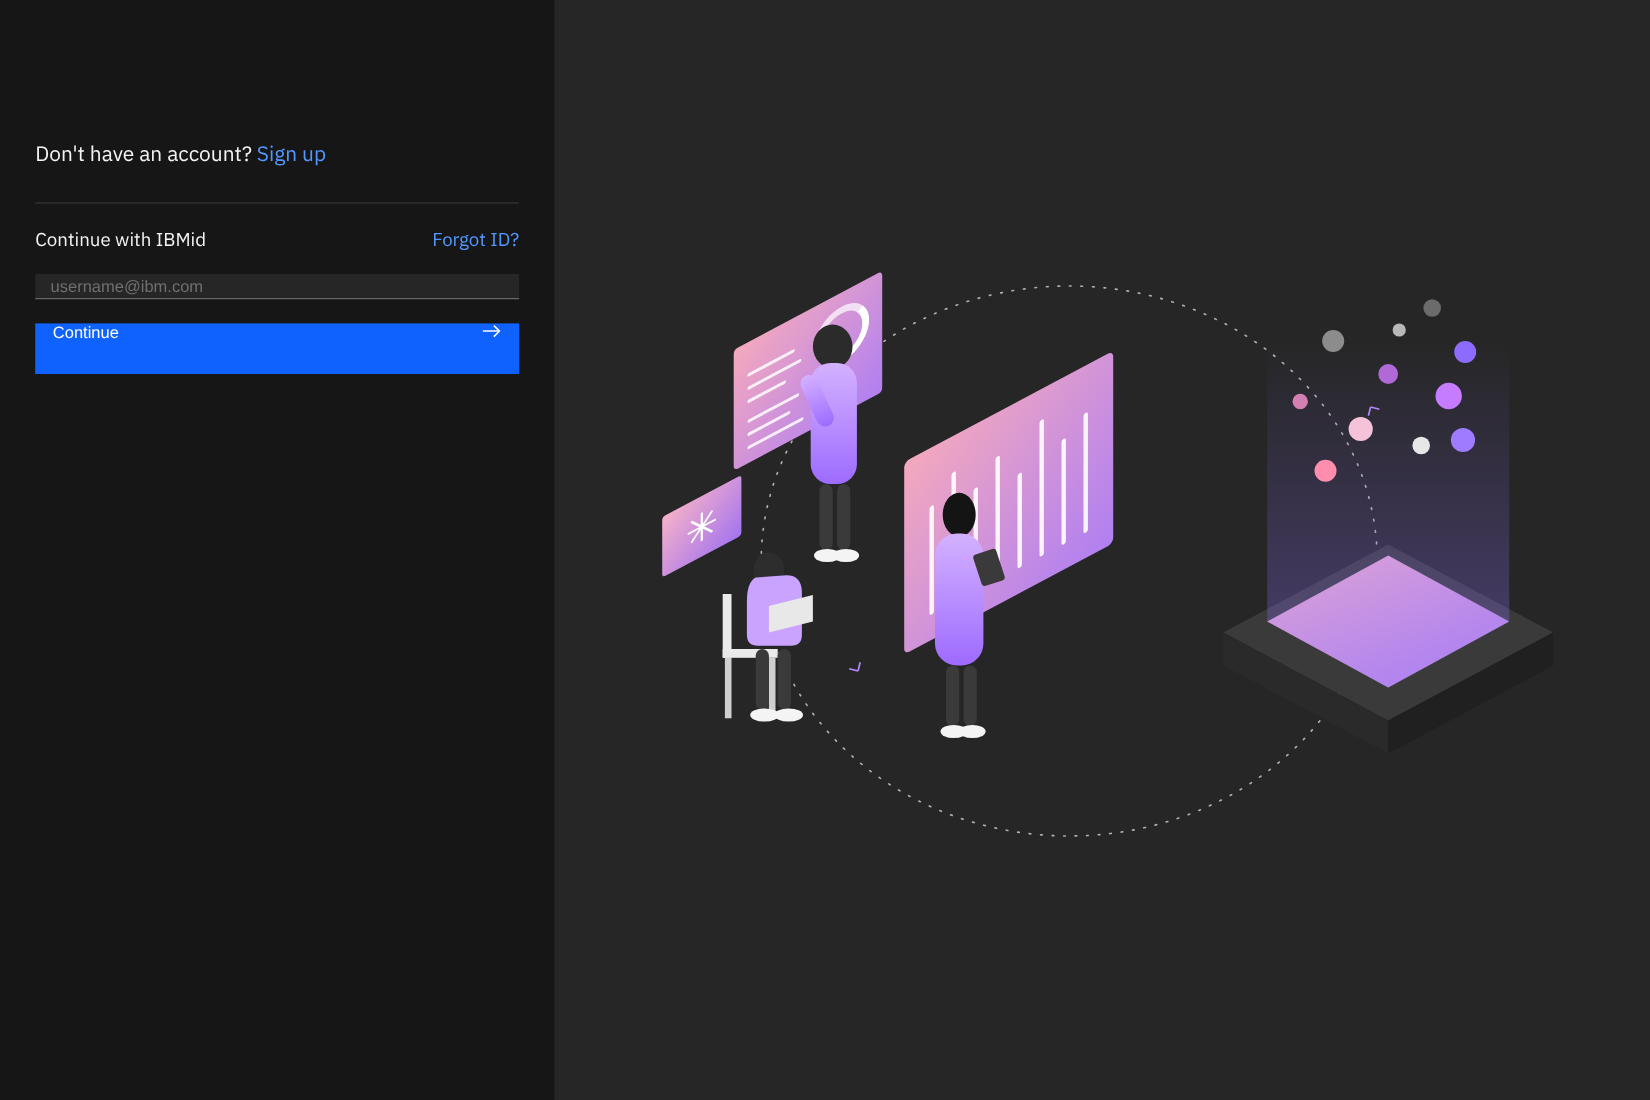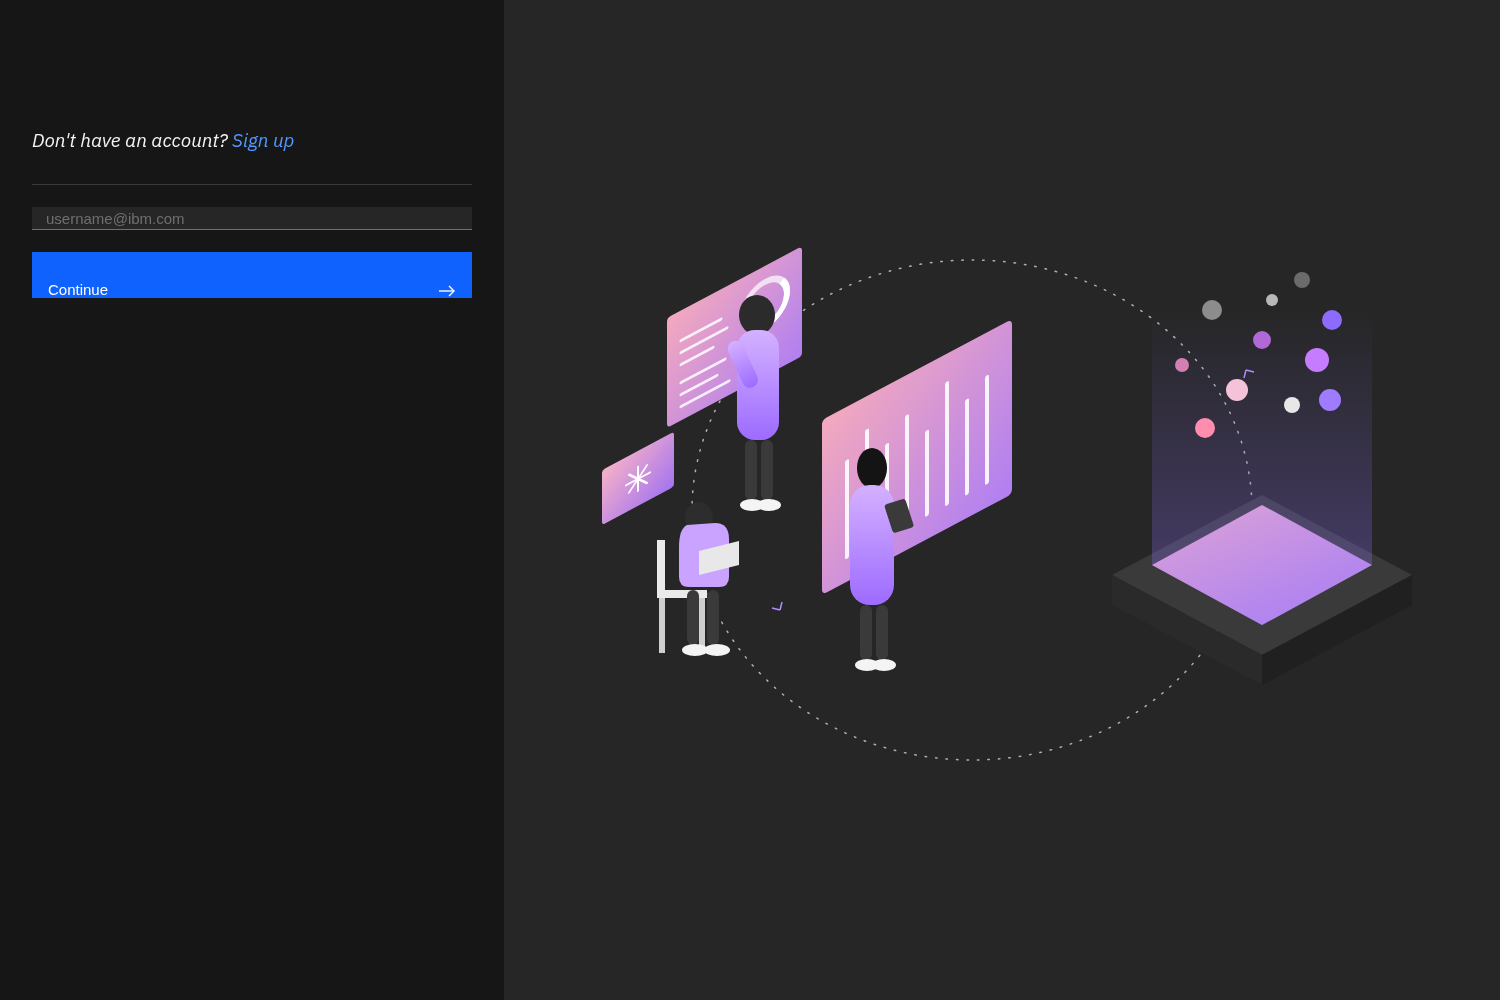--- a/index.html
+++ b/index.html
@@ -33,21 +33,20 @@
       font-weight: 400;
       color: #f4f4f4;
       margin-bottom: 10px;
       letter-spacing: 0;
     }
 
     .sub-line {
       font-size: 19px;
       color: #f4f4f4;
       margin-bottom: 32px;
-      font-style: italic;
     }
 
     .sub-line a {
       color: #5398ff;
       text-decoration: none;
       cursor: pointer;
     }
 
     .divider {
       border: none;
@@ -86,21 +85,21 @@
     .email-input::placeholder { color: #6f6f6f; }
 
     .continue-btn {
       width: 100%;
       height: 46px;
       background: #0f62fe;
       border: none;
       color: #ffffff;
       font-size: 15px;
       display: flex;
-      align-items: flex-end;
+      align-items: flex-start;
       justify-content: space-between;
       padding: 0 16px;
       cursor: pointer;
     }
 
     .arrow-icon {
       display: inline-flex;
     }
 
     
@@ -129,20 +128,24 @@
 
   <div class="left-panel">
 
 
     <div class="sub-line">
       <span>Don't have an account? </span><a>Sign up</a>
     </div>
 
     <hr class="divider">
 
+    <div class="row-label">
+      <span>Continue with IBMid</span>
+      <a>Forgot ID?</a>
+    </div>
 
     <input class="email-input" type="text" placeholder="username@ibm.com" style="">
 
     <button class="continue-btn">
       <span>Continue</span>
       <span class="arrow-icon">
         <svg width="18" height="14" viewBox="0 0 18 14" fill="none">
           <path d="M1 7 H16" stroke="#ffffff" stroke-width="1.4"></path>
           <path d="M11 2 L16 7 L11 12" stroke="#ffffff" stroke-width="1.4" fill="none"></path>
         </svg>

